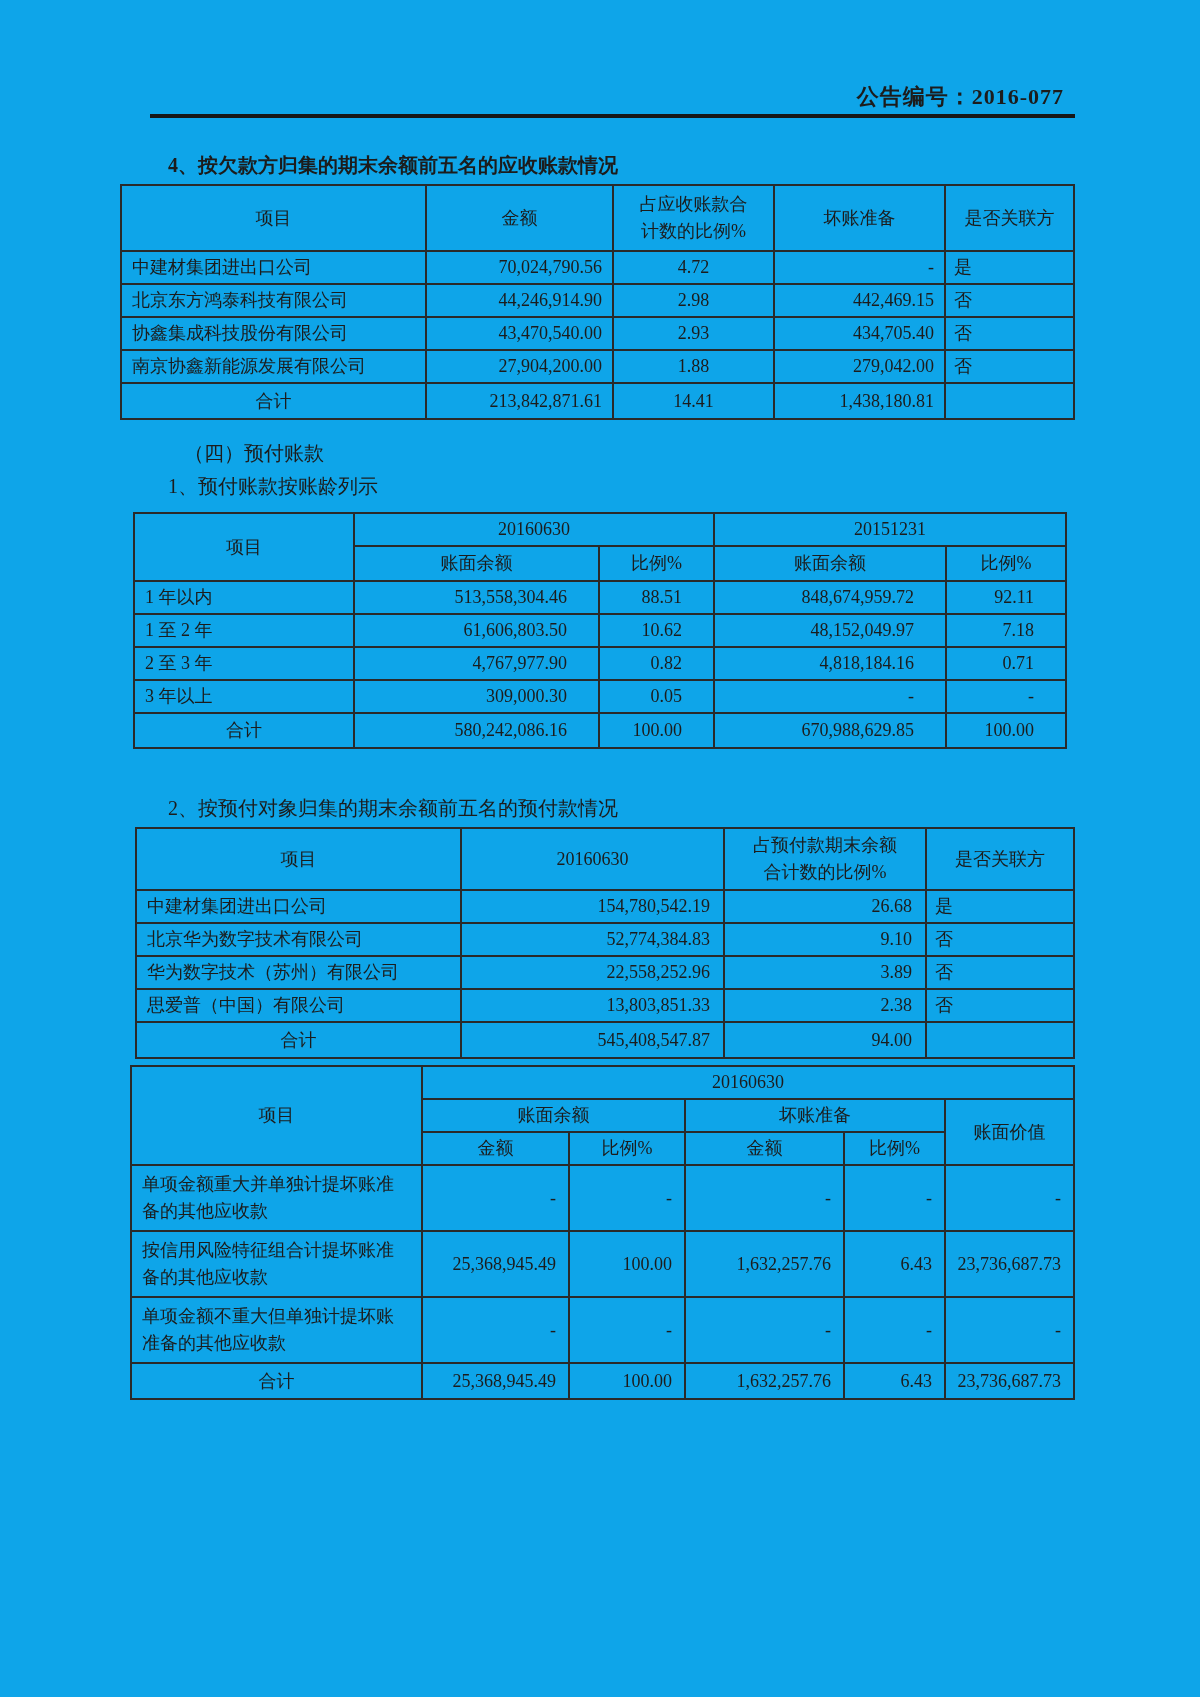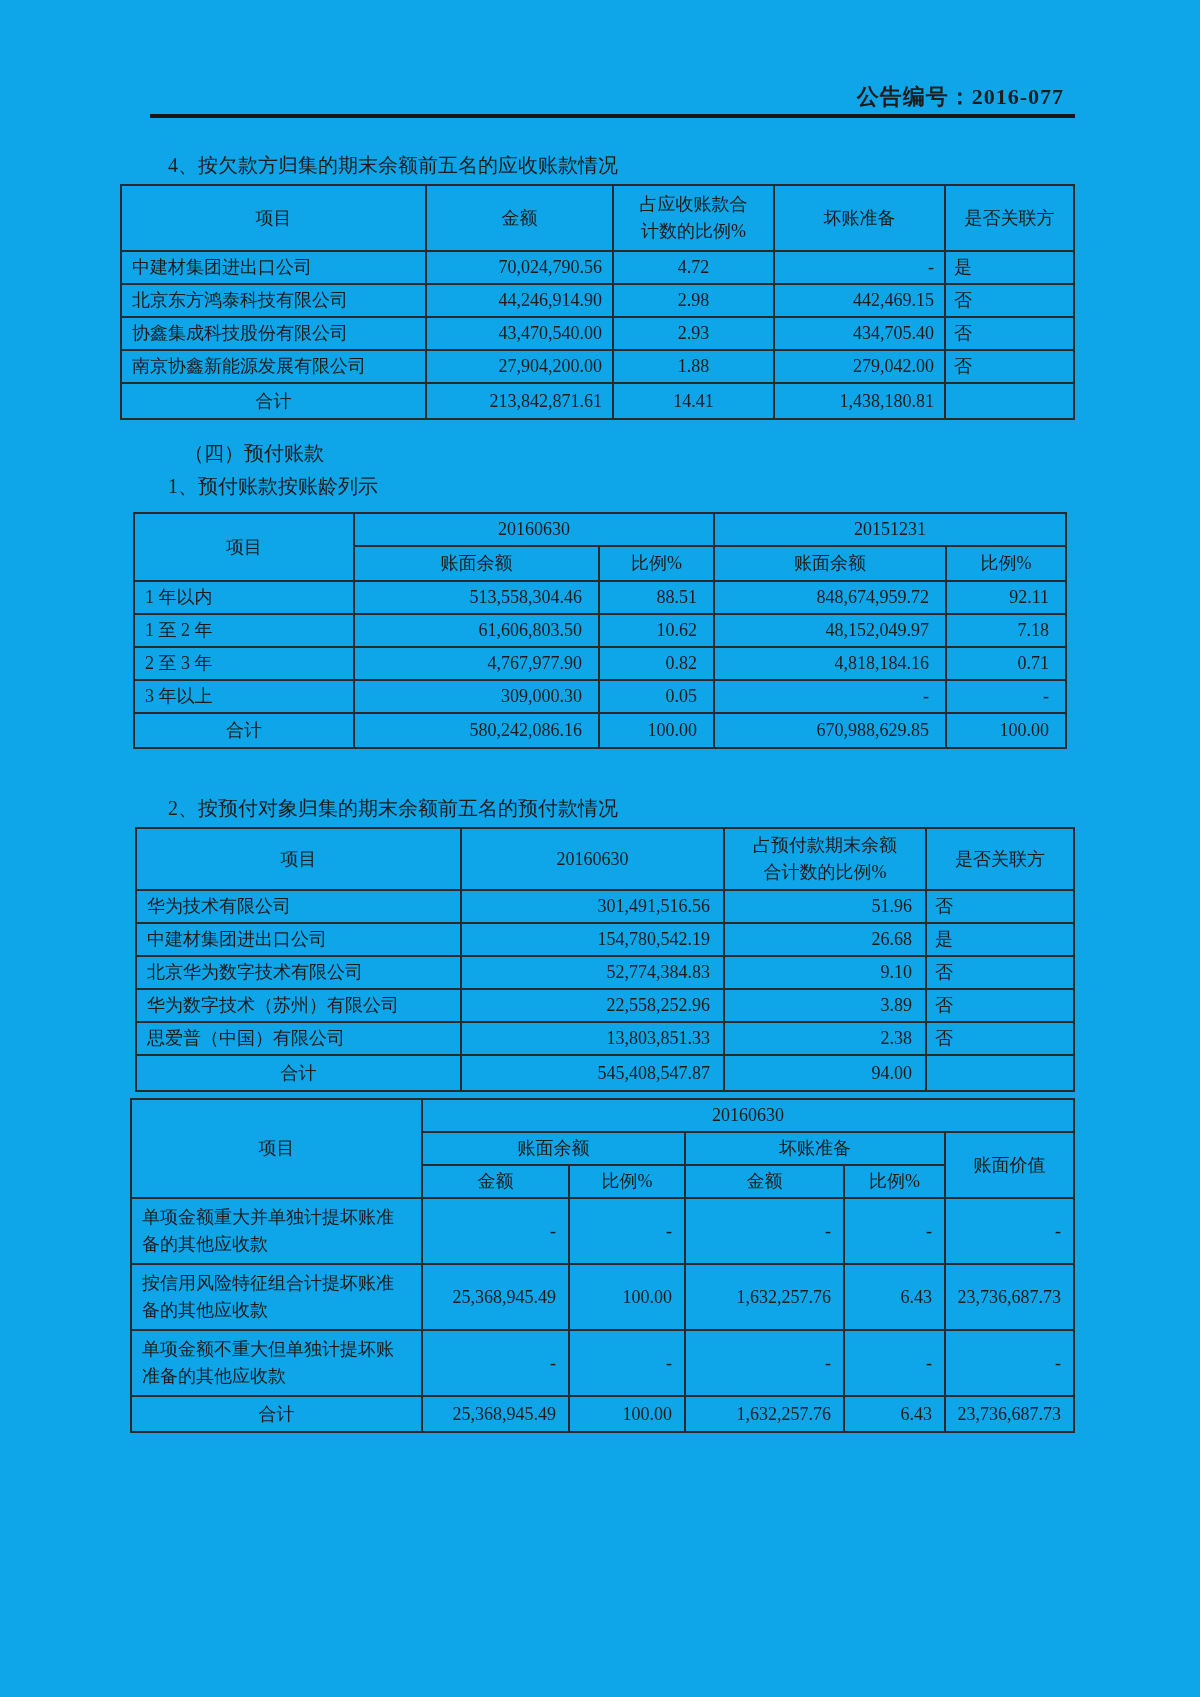--- a/index.html
+++ b/index.html
@@ -22,21 +22,21 @@
     width: 925px; height: 4px; background: #171717;
   }
 
   .content { position: absolute; top: 140px; left: 0; width: 1200px; }
 
   .sec-title {
     font-size: 20px; font-weight: normal; line-height: 26px;
     margin-left: 168px; white-space: nowrap;
   }
   .heading-cn { margin-left: 184px; }
-  .t1-title  { margin-top: 12px; }
+  .t1-title  { margin-top: 12px; font-weight: bold; }
   .h4-head   { margin-top: 20px; }
   .t2-title  { margin-top: 7px; }
   .t3-title  { margin-top: 46px; }
   .h5-head   { margin-top: 42px; }
   .t4-title  { margin-top: 9px; }
 
   table.tbl {
     border-collapse: collapse; table-layout: fixed;
     font-size: 18px;
     border: 2px solid #161616;
@@ -60,21 +60,21 @@
   .t1 td:nth-child(3) { text-align: center; }
   .t1 td:nth-child(5) { text-align: left; padding-left: 8px; }
   .t1 tr.total-row td { height: 36px; }
 
   
   .t2 { margin: 13px 0 0 133px; width: 932px; }
   .t2 thead tr:nth-child(1) th { height: 32px; }
   .t2 thead tr:nth-child(2) th { height: 35px; }
   .t2 td { height: 31px; }
   .t2 td:nth-child(1) { text-align: left; }
-  .t2 td:nth-child(n+2) { text-align: right; padding-right: 16px; }
+  .t2 td:nth-child(n+2) { text-align: right; padding-right: 31px; }
   .t2 tr.total-row td { height: 35px; }
 
   
   .t3 { margin: 6px 0 0 135px; width: 938px; }
   .t3 th { height: 62px; }
   .t3 td { height: 31px; }
   .t3 td:nth-child(1) { text-align: left; }
   .t3 td:nth-child(2), .t3 td:nth-child(3) { text-align: right; padding-right: 13px; }
   .t3 td:nth-child(4) { text-align: left; padding-left: 8px; }
   .t3 tr.total-row td { height: 36px; }
@@ -235,26 +235,20 @@
       <thead>
         <tr>
           <th>项目</th>
           <th>20160630</th>
           <th class="wrap2">占预付款期末余额
 合计数的比例%</th>
           <th>是否关联方</th>
         </tr>
       </thead>
       <tbody>
-          <tr>
-            <td>华为技术有限公司</td>
-            <td>301,491,516.56</td>
-            <td>51.96</td>
-            <td>否</td>
-          </tr>
           <tr>
             <td>中建材集团进出口公司</td>
             <td>154,780,542.19</td>
             <td>26.68</td>
             <td>是</td>
           </tr>
           <tr>
             <td>北京华为数字技术有限公司</td>
             <td>52,774,384.83</td>
             <td>9.10</td>

